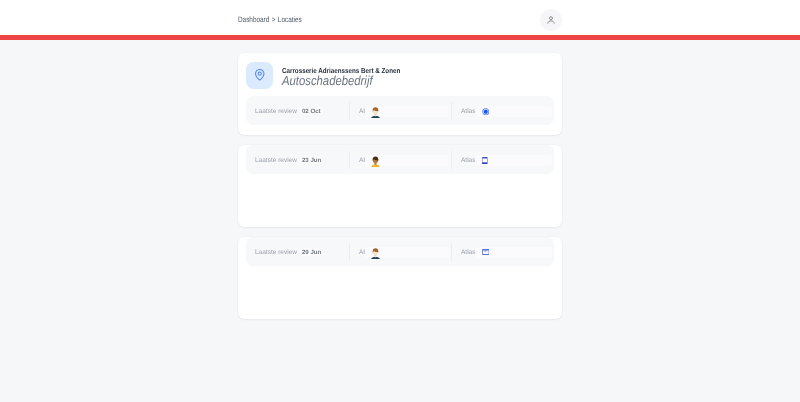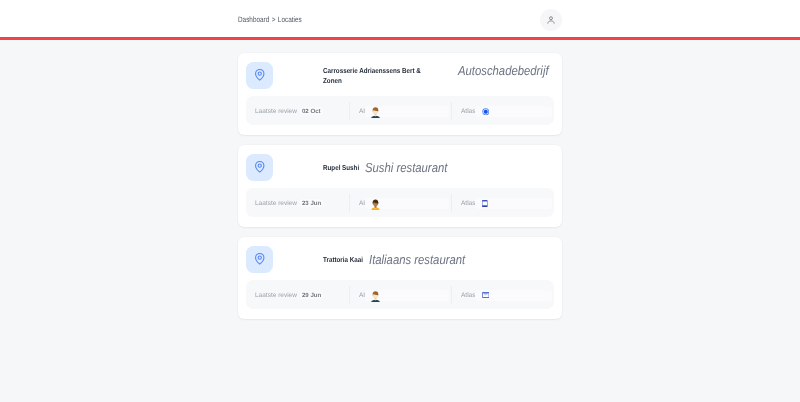--- a/index.html
+++ b/index.html
@@ -1,31 +1,31 @@
 <!DOCTYPE html>
 <html><head>
 <meta charset="utf-8">
 <style>
   html,body{margin:0;padding:0;}
   *{-webkit-font-smoothing:antialiased;}
   body{width:800px;height:402px;background:#f6f7f9;font-family:"Liberation Sans",sans-serif;overflow:hidden;
        -webkit-font-smoothing:antialiased;text-rendering:geometricPrecision;}
-  .topbar{height:40px;background:#ffffff;position:relative;border-bottom:3px solid #ef4444;box-sizing:border-box;}
+  .topbar{height:40px;background:#ffffff;position:relative;border-bottom:5px solid #ef4444;box-sizing:border-box;}
   .crumb{position:absolute;left:238px;top:0;height:39px;display:flex;align-items:center;gap:3px;
          font-size:7.8px;color:#4b5563;transform:scaleX(.82);transform-origin:left center;}
   .crumb .sep{color:#6f757d;font-size:7.6px;font-weight:bold;line-height:6px;position:relative;top:.1px;}
   .avatar{position:absolute;left:539.5px;top:8.5px;width:22px;height:22px;padding-left:1px;box-sizing:border-box;border-radius:50%;background:#f6f6f8;
           display:flex;align-items:center;justify-content:center;}
   .main{padding-top:13px;}
   .card{width:324px;height:82px;box-sizing:border-box;margin:0 auto 10px;background:#fff;border-radius:6px;
         box-shadow:0 1px 2px rgba(16,24,40,.05),0 0 0 .5px rgba(16,24,40,.035);}
   .head{display:flex;align-items:center;gap:9px;padding:9px 0 0 8px;}
   .sq{width:27px;height:27px;border-radius:7.5px;background:#dbeafe;display:flex;align-items:center;justify-content:center;flex:0 0 auto;}
   .sq svg{margin-top:-1px;}
-  .titles{display:flex;flex-direction:row;margin-left:41px;}
+  .titles{display:flex;flex-direction:column;}
   .name{font-size:7.2px;font-weight:bold;color:#1f2937;line-height:9.5px;}
   .cat{font-size:13px;font-style:italic;color:#6b7280;line-height:9.5px;}
   .name>i,.cat>i{font-style:inherit;display:inline-block;transform:scaleX(.87);transform-origin:left center;}
   .stats{margin:7px 8px 0;background:#f7f8fa;border-radius:7px;display:flex;align-items:center;height:29px;}
   .cell{display:flex;align-items:center;gap:3px;padding-left:9px;box-sizing:border-box;height:18px;}
   .cell.c1{width:103px;}
   .cell.c2{width:102px;border-left:1px solid #eceef1;}
   .cell.c3{flex:1;border-left:1px solid #eceef1;}
   .lbl{font-size:6.5px;color:#9ba1ab;position:relative;top:1px;}
   .val{font-size:6.1px;font-weight:bold;color:#72777f;background:#fbfbfd;border-radius:3px;padding:1.5px 2px;
@@ -92,32 +92,20 @@
               <circle cx="12" cy="12" r="11" fill="#4c7ee8"></circle>
               <circle cx="12" cy="12" r="8.6" fill="#dce8fb"></circle>
               <circle cx="12" cy="12" r="6.4" fill="#1352ec"></circle>
             </svg>
           </span>
     </div>
   </div>
 </div>
 
 <div class="card">
-  <div class="head">
-    <div class="sq">
-      <svg width="13.5" height="13.5" viewBox="0 0 24 24" fill="none" stroke="#5585ef" stroke-width="1.9" stroke-linecap="round" stroke-linejoin="round">
-        <path d="M19.4 10.1c0 5.4-7.4 11.5-7.4 11.5S4.6 15.5 4.6 10.1a7.4 7.4 0 0 1 14.8 0z"></path>
-            <circle cx="12" cy="10" r="2.85" fill="#dbeafe"></circle>
-      </svg>
-    </div>
-    <div class="titles">
-      <div class="name"><i class="sx">Rupel Sushi</i></div>
-      <div class="cat"><i class="sx">Sushi restaurant</i></div>
-    </div>
-  </div>
   <div class="stats">
     <div class="cell c1">
       <span class="lbl">Laatste review</span>
       <span class="val">23 Jun</span>
     </div>
     <div class="cell c2">
       <span class="lbl">AI</span>
       <span class="ai-slot">
             <svg class="emo" width="9" height="11" viewBox="0 0 36 44">
               <path fill="#f0b323" d="M34 44c0-6.6-7.2-9.6-16-9.6S2 37.4 2 44z"></path>
@@ -136,32 +124,20 @@
               <rect x="2.4" y="6.4" width="23.2" height="21.4" fill="#fdfeff"></rect>
               <rect x="2.4" y="2.4" width="23.2" height="4" fill="#34469e"></rect>
               <rect x="2.4" y="27.8" width="23.2" height="6.4" fill="#2c3f9c"></rect>
             </svg>
           </span>
     </div>
   </div>
 </div>
 
 <div class="card">
-  <div class="head">
-    <div class="sq">
-      <svg width="13.5" height="13.5" viewBox="0 0 24 24" fill="none" stroke="#5585ef" stroke-width="1.9" stroke-linecap="round" stroke-linejoin="round">
-        <path d="M19.4 10.1c0 5.4-7.4 11.5-7.4 11.5S4.6 15.5 4.6 10.1a7.4 7.4 0 0 1 14.8 0z"></path>
-            <circle cx="12" cy="10" r="2.85" fill="#dbeafe"></circle>
-      </svg>
-    </div>
-    <div class="titles">
-      <div class="name"><i class="sx">Trattoria Kaai</i></div>
-      <div class="cat"><i class="sx">Italiaans restaurant</i></div>
-    </div>
-  </div>
   <div class="stats">
     <div class="cell c1">
       <span class="lbl">Laatste review</span>
       <span class="val">29 Jun</span>
     </div>
     <div class="cell c2">
       <span class="lbl">AI</span>
       <span class="ai-slot">
             <svg class="emo" width="9" height="11" viewBox="0 0 36 44">
               <path fill="#27424f" d="M35 44c0-5.6-7.6-8-17-8s-17 2.4-17 8z"></path>

